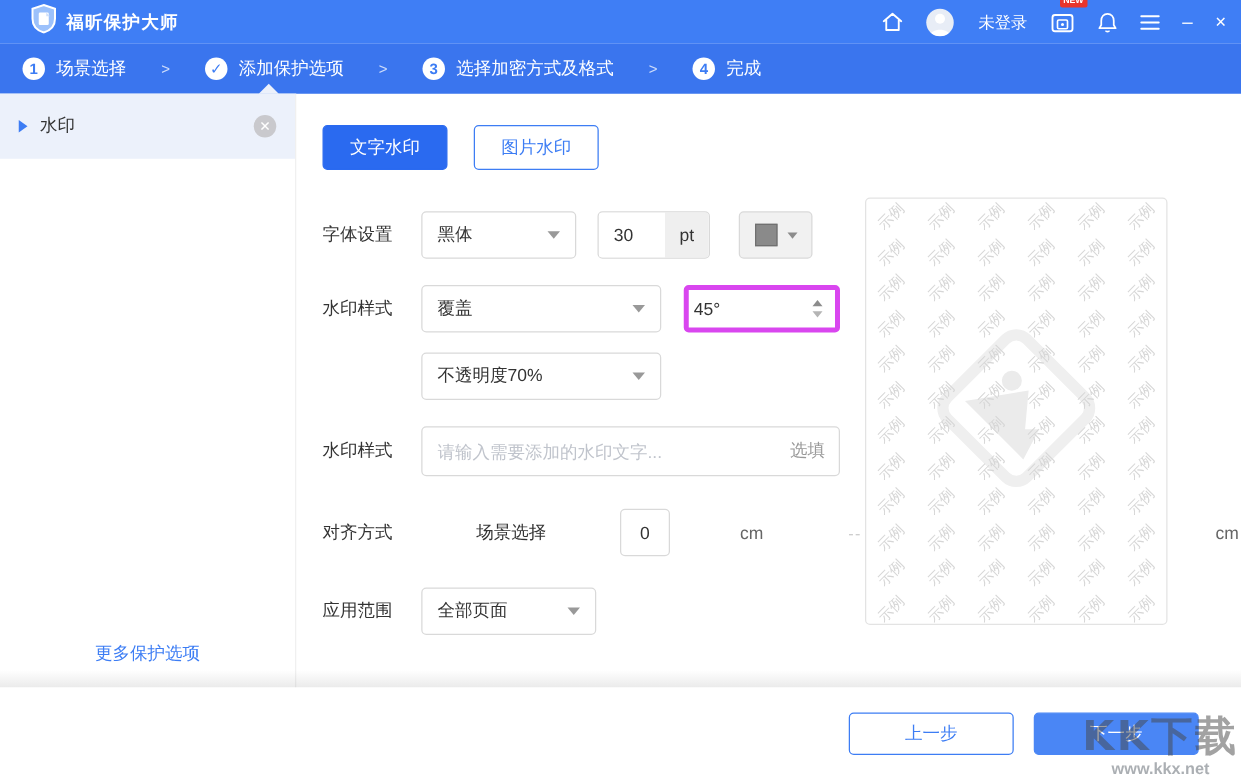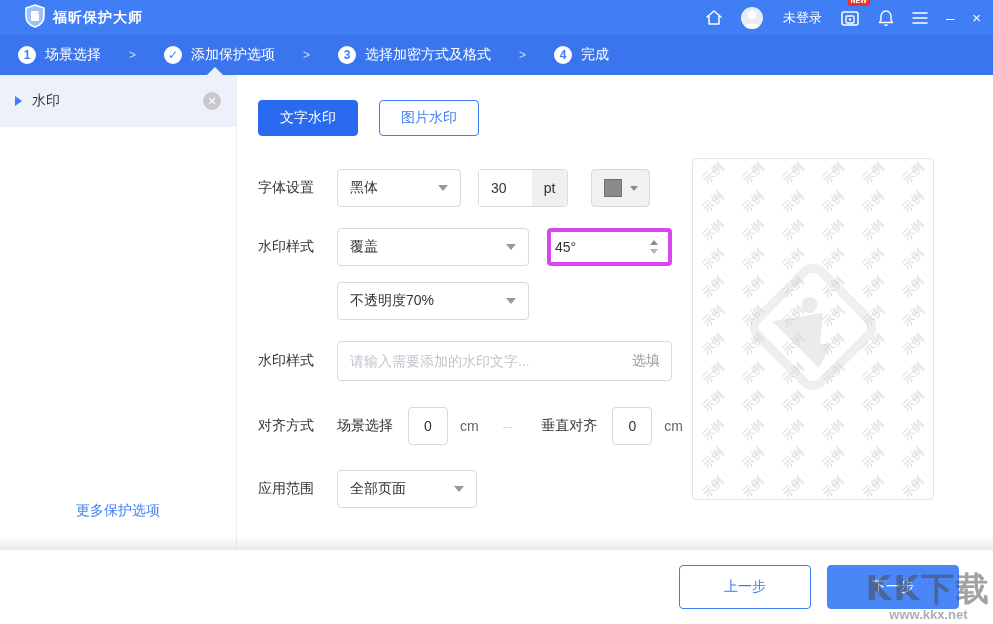--- a/index.html
+++ b/index.html
@@ -25,21 +25,21 @@
   .step-sep { color:rgba(255,255,255,.75); font-size:12px; }
   .notch { position:absolute; bottom:0; left:207px; width:0; height:0; border-left:8px solid transparent; border-right:8px solid transparent; border-bottom:8px solid #ecf1fb; }
 
   
   .body { display:flex; height:475px; position:relative; }
   .sidebar { width:237px; background:#fff; border-right:1px solid #f0f0f0; position:relative; }
   .side-item { height:52px; background:#ecf1fb; display:flex; align-items:center; padding:0 15px; cursor:pointer; }
   .tri-right { width:0; height:0; border-top:5px solid transparent; border-bottom:5px solid transparent; border-left:7px solid #3d7df4; }
   .side-label { margin-left:10px; font-size:14px; color:#333; }
   .side-close { margin-left:auto; width:18px; height:18px; border-radius:50%; background:#c9c9cd; color:#fff; font-size:11px; display:flex; align-items:center; justify-content:center; cursor:pointer; }
-  .more-link { position:absolute; bottom:30px; left:0; right:0; text-align:center; color:#3d7df4; font-size:14px; cursor:pointer; }
+  .more-link { position:absolute; bottom:18px; left:0; right:0; text-align:center; color:#3d7df4; font-size:14px; cursor:pointer; }
 
   .main { flex:1; position:relative; padding:25px 0 0 21px; }
 
   
   .tab-row { display:flex; gap:21px; margin-bottom:33px; }
   .tab-btn { height:36px; padding:0 21px; font-size:14px; border-radius:4px; display:flex; align-items:center; cursor:pointer; }
   .tab-active { background:#2a6af0; color:#fff; border:1px solid #2a6af0; }
   .tab-inactive { background:#fff; color:#3d7df4; border:1px solid #3d7df4; }
 
   
@@ -76,21 +76,21 @@
   
   .preview { position:absolute; top:83px; right:59px; width:242px; height:342px; background:#fff; border:1px solid #e3e3e3; border-radius:4px; overflow:hidden; }
   .ghost-icon { position:absolute; left:50%; top:50%; transform:translate(-50%,-50%); }
   .tiles { position:absolute; inset:0; display:grid; grid-template-columns:repeat(6,1fr); grid-auto-rows:28.5px; }
   .tile { display:flex; align-items:center; justify-content:center; font-size:12px; color:#d6d6d6; transform:rotate(-45deg); user-select:none; }
 
   .content-shadow { position:absolute; left:0; right:0; bottom:74px; height:14px; background:linear-gradient(rgba(255,255,255,0), rgba(110,110,110,0.14)); pointer-events:none; z-index:1; }
 
   
   .footer { height:74px; background:#fff; display:flex; align-items:center; justify-content:flex-end; gap:16px; padding-right:34px; position:relative; z-index:2; }
-  .btn { width:132px; height:44px; border-radius:4px; font-size:14px; display:flex; align-items:center; justify-content:center; cursor:pointer; }
+  .btn { width:132px; height:34px; border-radius:4px; font-size:14px; display:flex; align-items:center; justify-content:center; cursor:pointer; }
   .btn-prev { background:#fff; border:1px solid #3d7df4; color:#3d7df4; }
   .btn-next { background:#4a86f5; border:1px solid #4a86f5; color:#fff; }
 
   
   .site-wm { position:absolute; right:2px; bottom:2px; z-index:5; text-align:center; pointer-events:none; }
   .wm-logo { font-size:33px; font-weight:bold; color:rgba(70,70,70,0.5); font-family:"DejaVu Sans",sans-serif; letter-spacing:2px; line-height:1; }
   .wm-url { font-size:13px; font-weight:bold; color:rgba(150,155,160,0.8); margin-top:2px; }
 </style>
 </head>
 <body>
@@ -228,21 +228,21 @@
       </div>
 
       <div class="frow" style="margin-bottom:26px;">
         <span class="flabel">水印样式</span>
         <div class="textwrap">
           <input placeholder="请输入需要添加的水印文字..." style="">
           <span class="optional">选填</span>
         </div>
       </div>
 
-      <div class="frow" style="margin-bottom:25px;">
+      <div class="frow" style="margin-bottom:25px;gap:44px;">
         <span class="flabel">对齐方式</span>
         <span class="sublabel" style="margin-right:15px;">场景选择</span>
         <input class="numbox" value="0" style="">
         <span class="unit-txt" style="margin-left:12px;">cm</span>
         <span class="dashsep" style="margin-left:24px;">--</span>
         <span class="sublabel" style="margin-left:28px;margin-right:15px;">垂直对齐</span>
         <input class="numbox" value="0" style="">
         <span class="unit-txt" style="margin-left:12px;">cm</span>
       </div>
 

